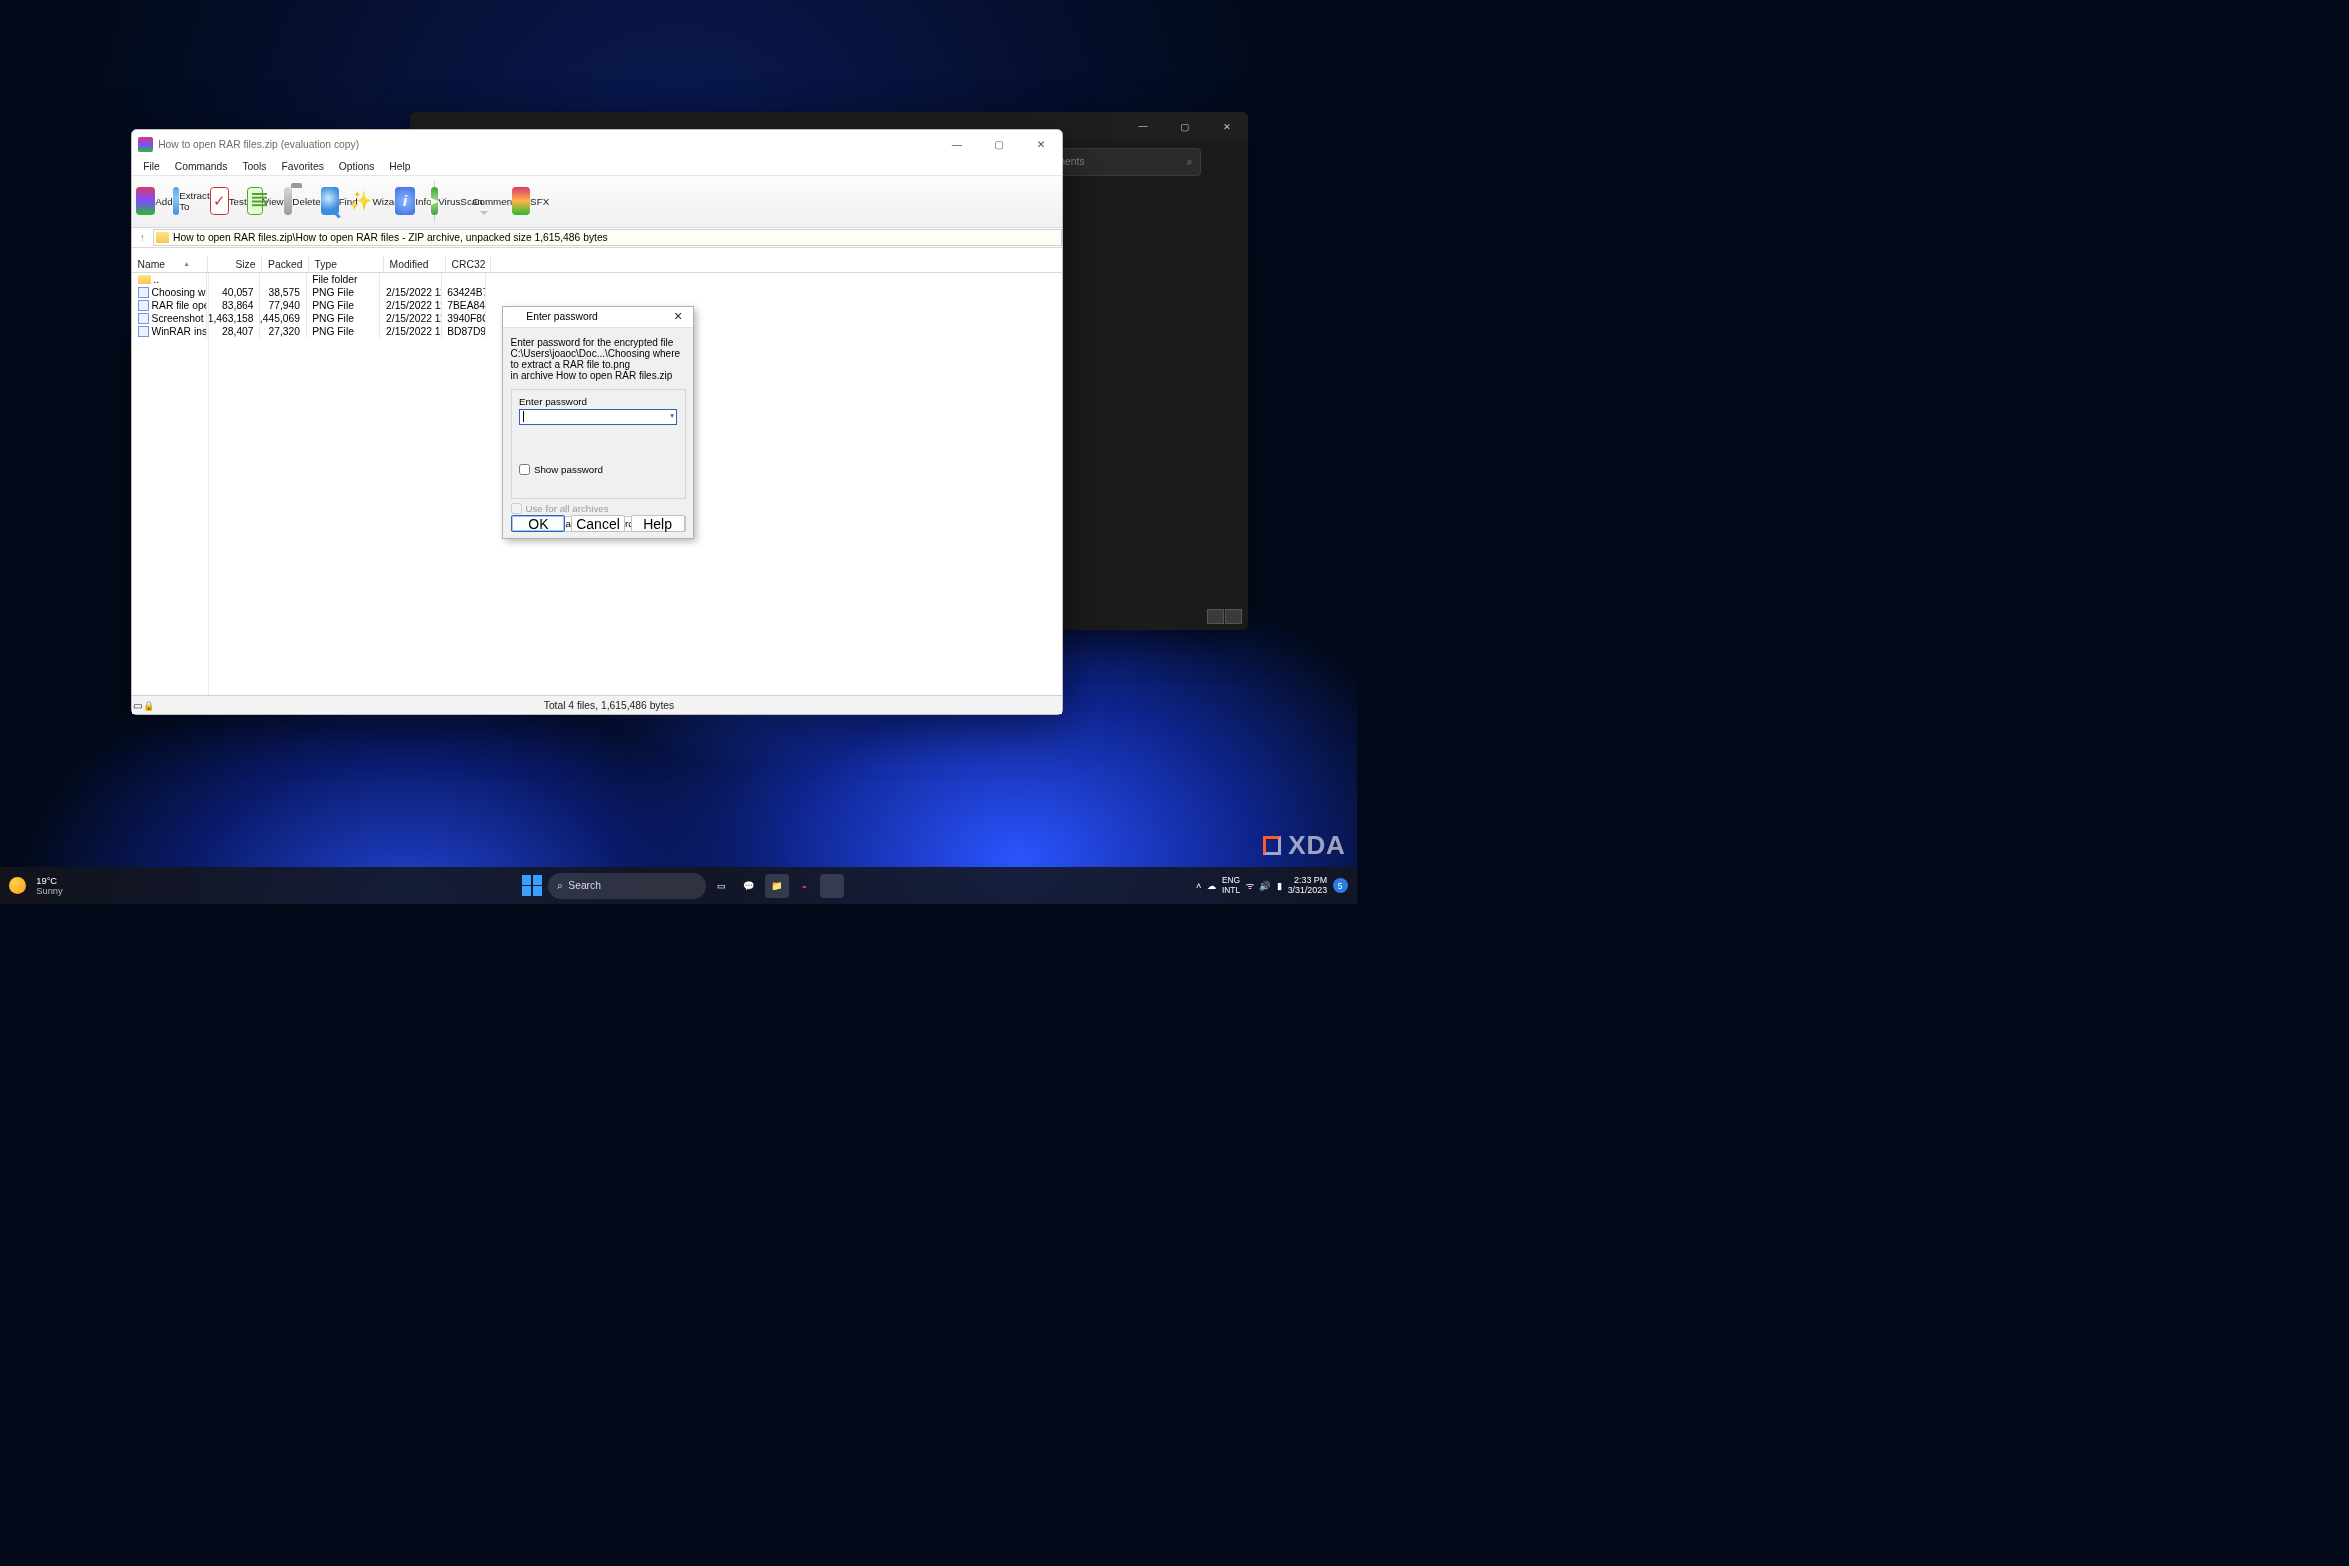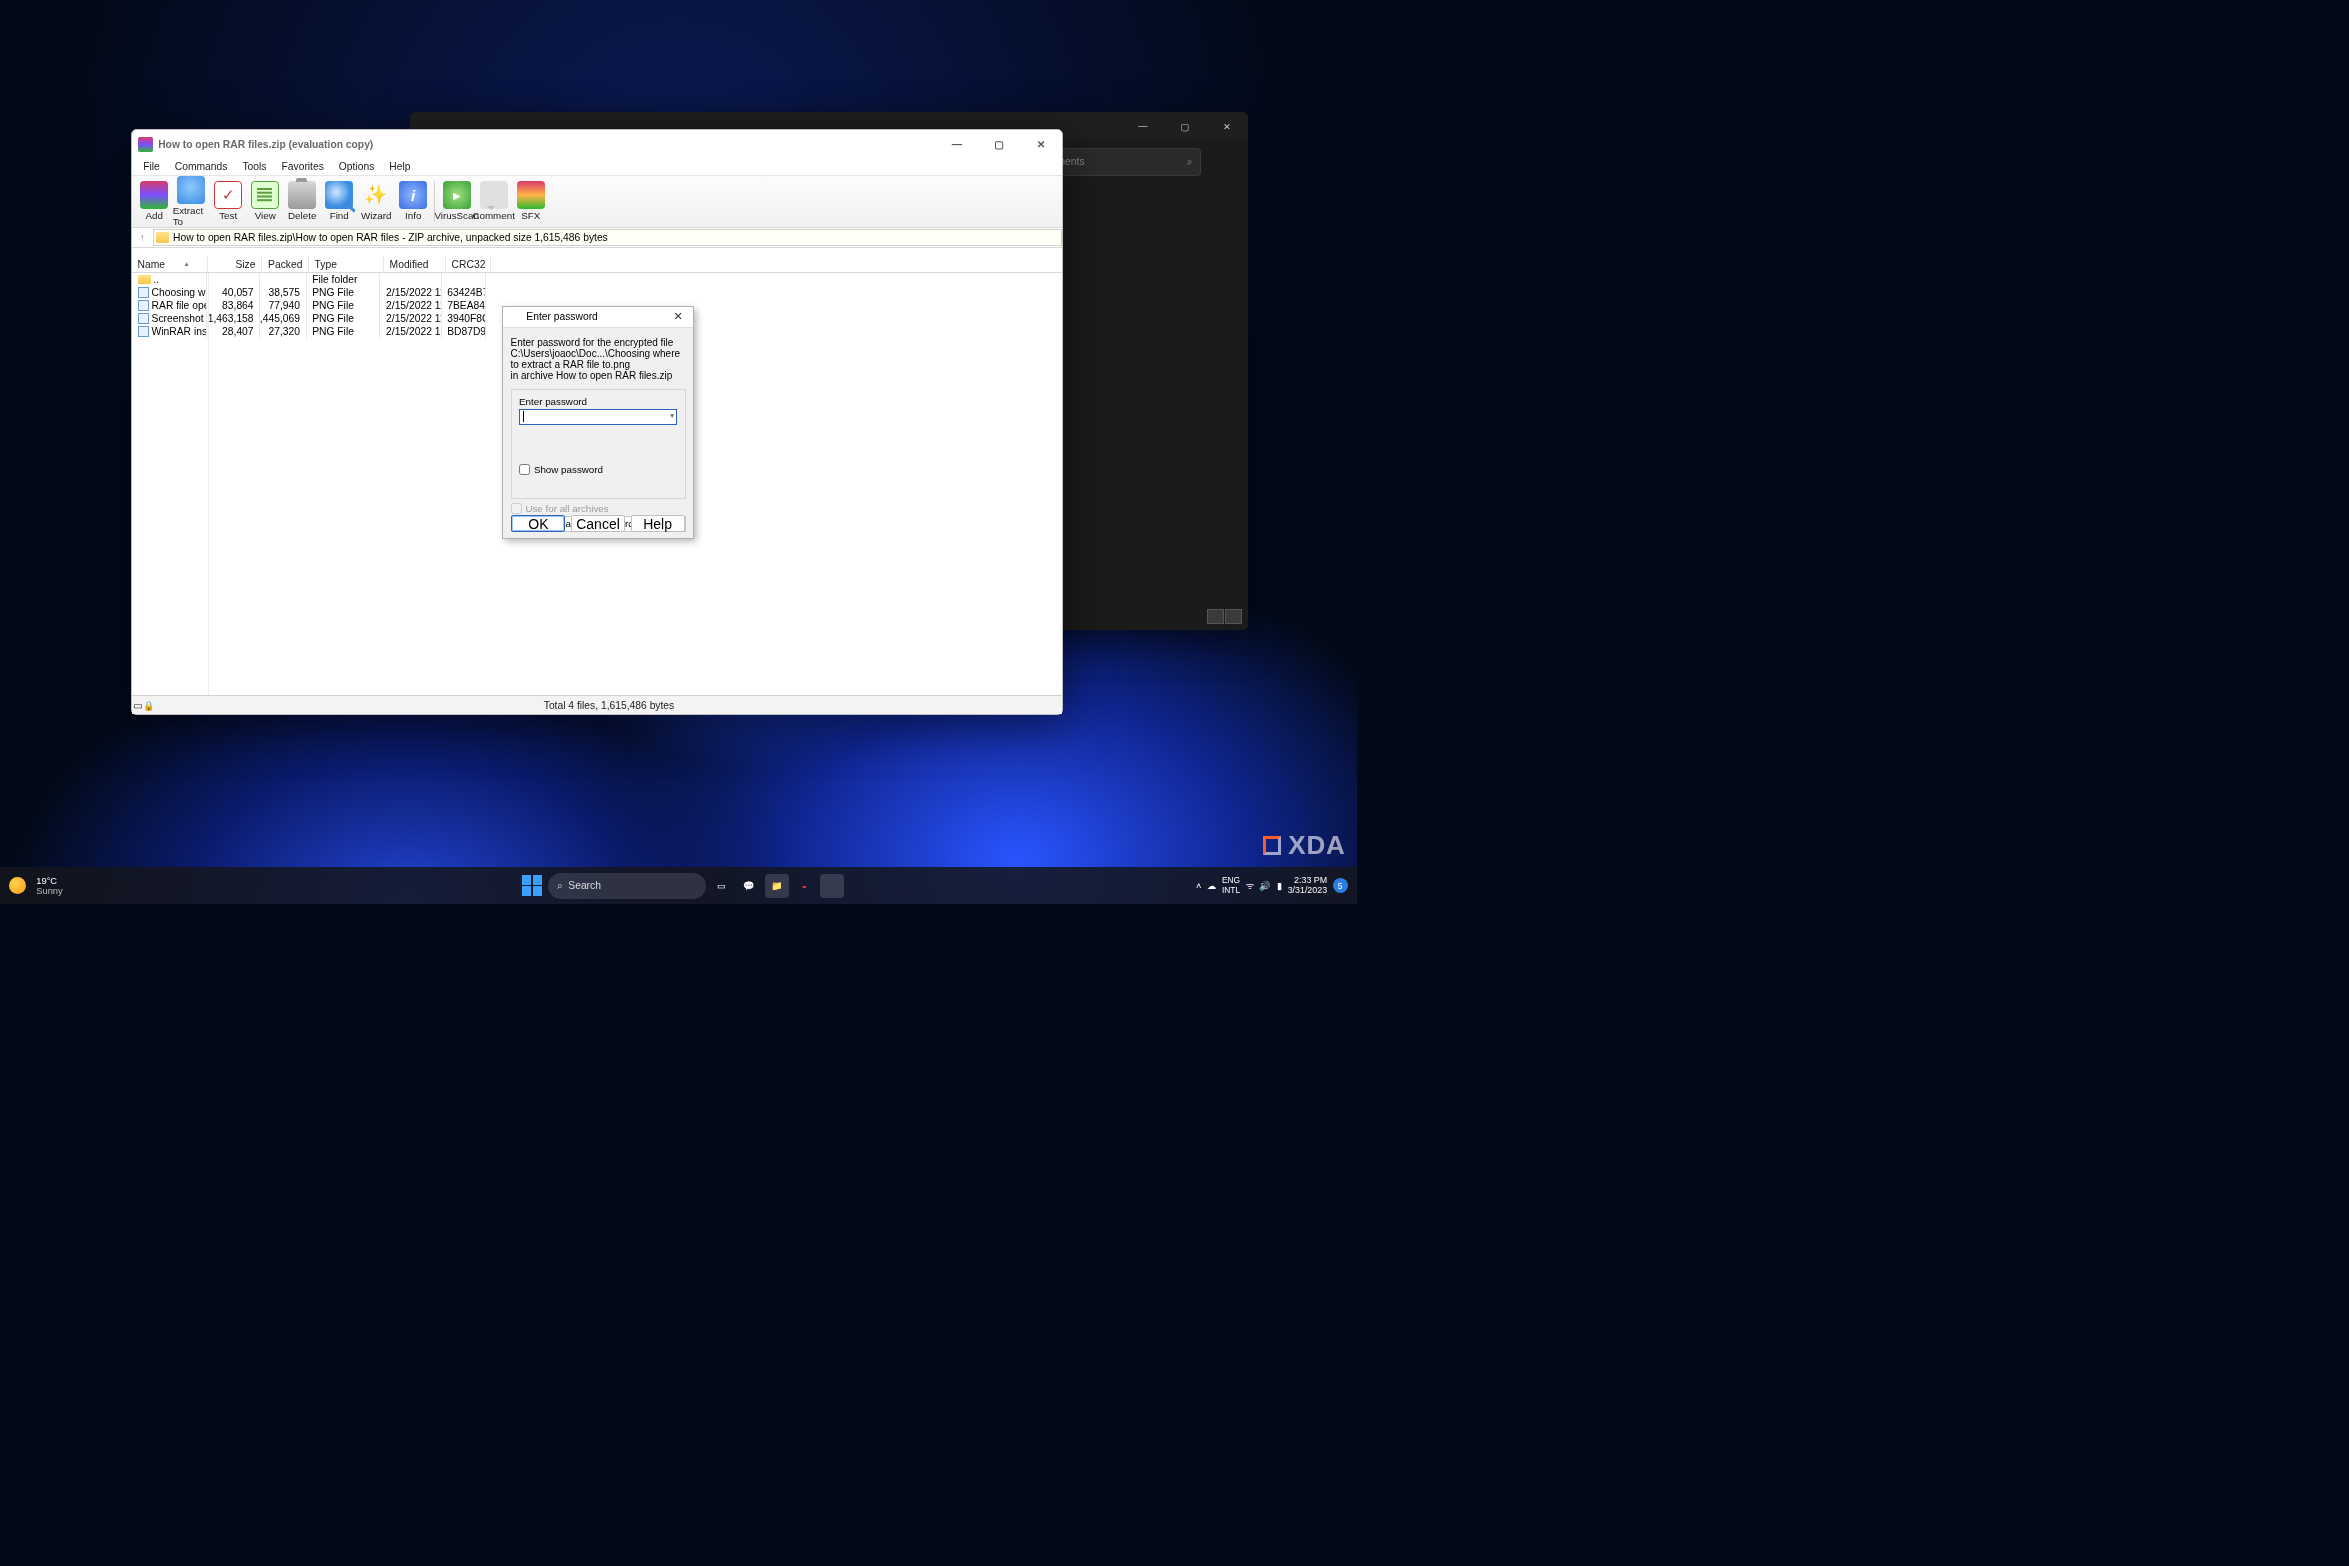--- a/index.html
+++ b/index.html
@@ -18,30 +18,30 @@
   .bgwin { position:absolute; left:410px; top:112px; width:838px; height:518px; background:#1b1b1b; border-radius:5.6px; box-shadow:0 9.3px 37px rgba(0,0,0,.5); }
   .bgwin-title { height:28px; display:flex; justify-content:flex-end; align-items:center; background:#1f1f1f; border-radius:5.6px 5.6px 0 0; }
   .bgwin-btn { width:42px; height:28px; color:#ccc; display:flex; align-items:center; justify-content:center; font-size:9.3px; }
   .bgwin-body { padding:7.5px 47px 0 0; }
   .bgwin-search { float:right; width:177px; height:28px; background:#2b2b2b; border:0.9px solid #3a3a3a; border-radius:3.7px; color:#888; font-size:10.3px; padding:0 7.5px; display:flex; align-items:center; justify-content:space-between; }
   .bgwin-view { position:absolute; right:5.6px; bottom:5.6px; display:flex; gap:1.9px; }
   .bgwin-view span { width:17px; height:15px; background:#3a3a3a; border:0.9px solid #555; }
 
   
   .win { position:absolute; left:131px; top:129px; width:932px; height:586px; background:#fff; border:0.9px solid #bfbfbf; border-radius:5.6px; box-shadow:0 9.3px 47px rgba(0,0,0,.5); display:flex; flex-direction:column; font-size:10.3px; }
-  .titlebar { height:28px; display:flex; align-items:center; padding-left:5.6px; color:#6a6a6a; border-radius:5.6px 5.6px 0 0;font-weight:bold; }
+  .titlebar { height:28px; display:flex; align-items:center; padding-left:5.6px; color:#6a6a6a; border-radius:5.6px 5.6px 0 0; }
   .titlebar .winrar-icon { width:15px; height:15px; margin-right:5.6px; background:linear-gradient(#d83b6a,#7a4fff 50%,#2eb82e); border-radius:1.9px; }
   .titlebar .spacer { flex:1; }
   .wbtn { width:42px; height:28px; display:flex; align-items:center; justify-content:center; color:#555; font-size:10.3px; }
 
   .menubar { height:17.7px; display:flex; align-items:center; padding:0 3.7px; gap:0; border-bottom:0.9px solid #e5e5e5; }
   .menubar span { padding:1.9px 7.5px; color:#222; }
 
   .toolbar { height:52px; display:flex; align-items:center; padding:1.9px 3.7px; border-bottom:0.9px solid #d8d8d8; background:linear-gradient(#fcfcfc,#f0f0f0); }
-  .tbtn { width:37px; display:flex; flex-direction:column; align-items:center; justify-content:center; font-size:9.8px; color:#222; padding:1.9px 0; }
+  .tbtn { width:37px; display:flex; flex-direction:row; align-items:center; justify-content:center; font-size:9.8px; color:#222; padding:1.9px 0; }
   .tbtn .ticon { width:28px; height:28px; border-radius:3.7px; margin-bottom:0.9px; display:flex; align-items:center; justify-content:center; }
   .tsep { width:0.9px; height:41px; background:#d0d0d0; margin:0 2.8px; }
   
   .ic-add{background:linear-gradient(#d83b6a,#7a4fff 50%,#2eb82e);} 
   .ic-extract{background:radial-gradient(circle at 50% 40%,#8ec8ff,#3a8de0);} 
   .ic-test{background:#fff; border:1.9px solid #c33; position:relative;} .ic-test:after{content:"✓"; color:#c33; font-size:15px;}
   .ic-view{background:#e0ffd0; border:0.9px solid #5a9e3a; position:relative;} .ic-view:before{content:""; position:absolute; left:4.7px; top:5.6px; width:15px; height:1.9px; background:#5a9e3a; box-shadow:0 3.7px #5a9e3a,0 7.5px #5a9e3a,0 11.2px #5a9e3a;}
   .ic-delete{background:linear-gradient(#d8d8d8,#9a9a9a); border-radius:1.9px 1.9px 3.7px 3.7px; position:relative;} .ic-delete:before{content:""; position:absolute; top:-3.7px; left:7.5px; width:11.2px; height:4.7px; background:#9a9a9a; border-radius:1.9px 1.9px 0 0;}
   .ic-find{background:radial-gradient(circle at 40% 40%, #cfe8ff 0%, #3a8de0 60%); border-radius:50%; position:relative;} .ic-find:after{content:""; position:absolute; width:9.3px; height:2.8px; background:#3a8de0; bottom:-0.9px; right:-2.8px; transform:rotate(45deg);}
   .ic-wizard{position:relative;} .ic-wizard:before{content:"✨"; font-size:18.6px;}

